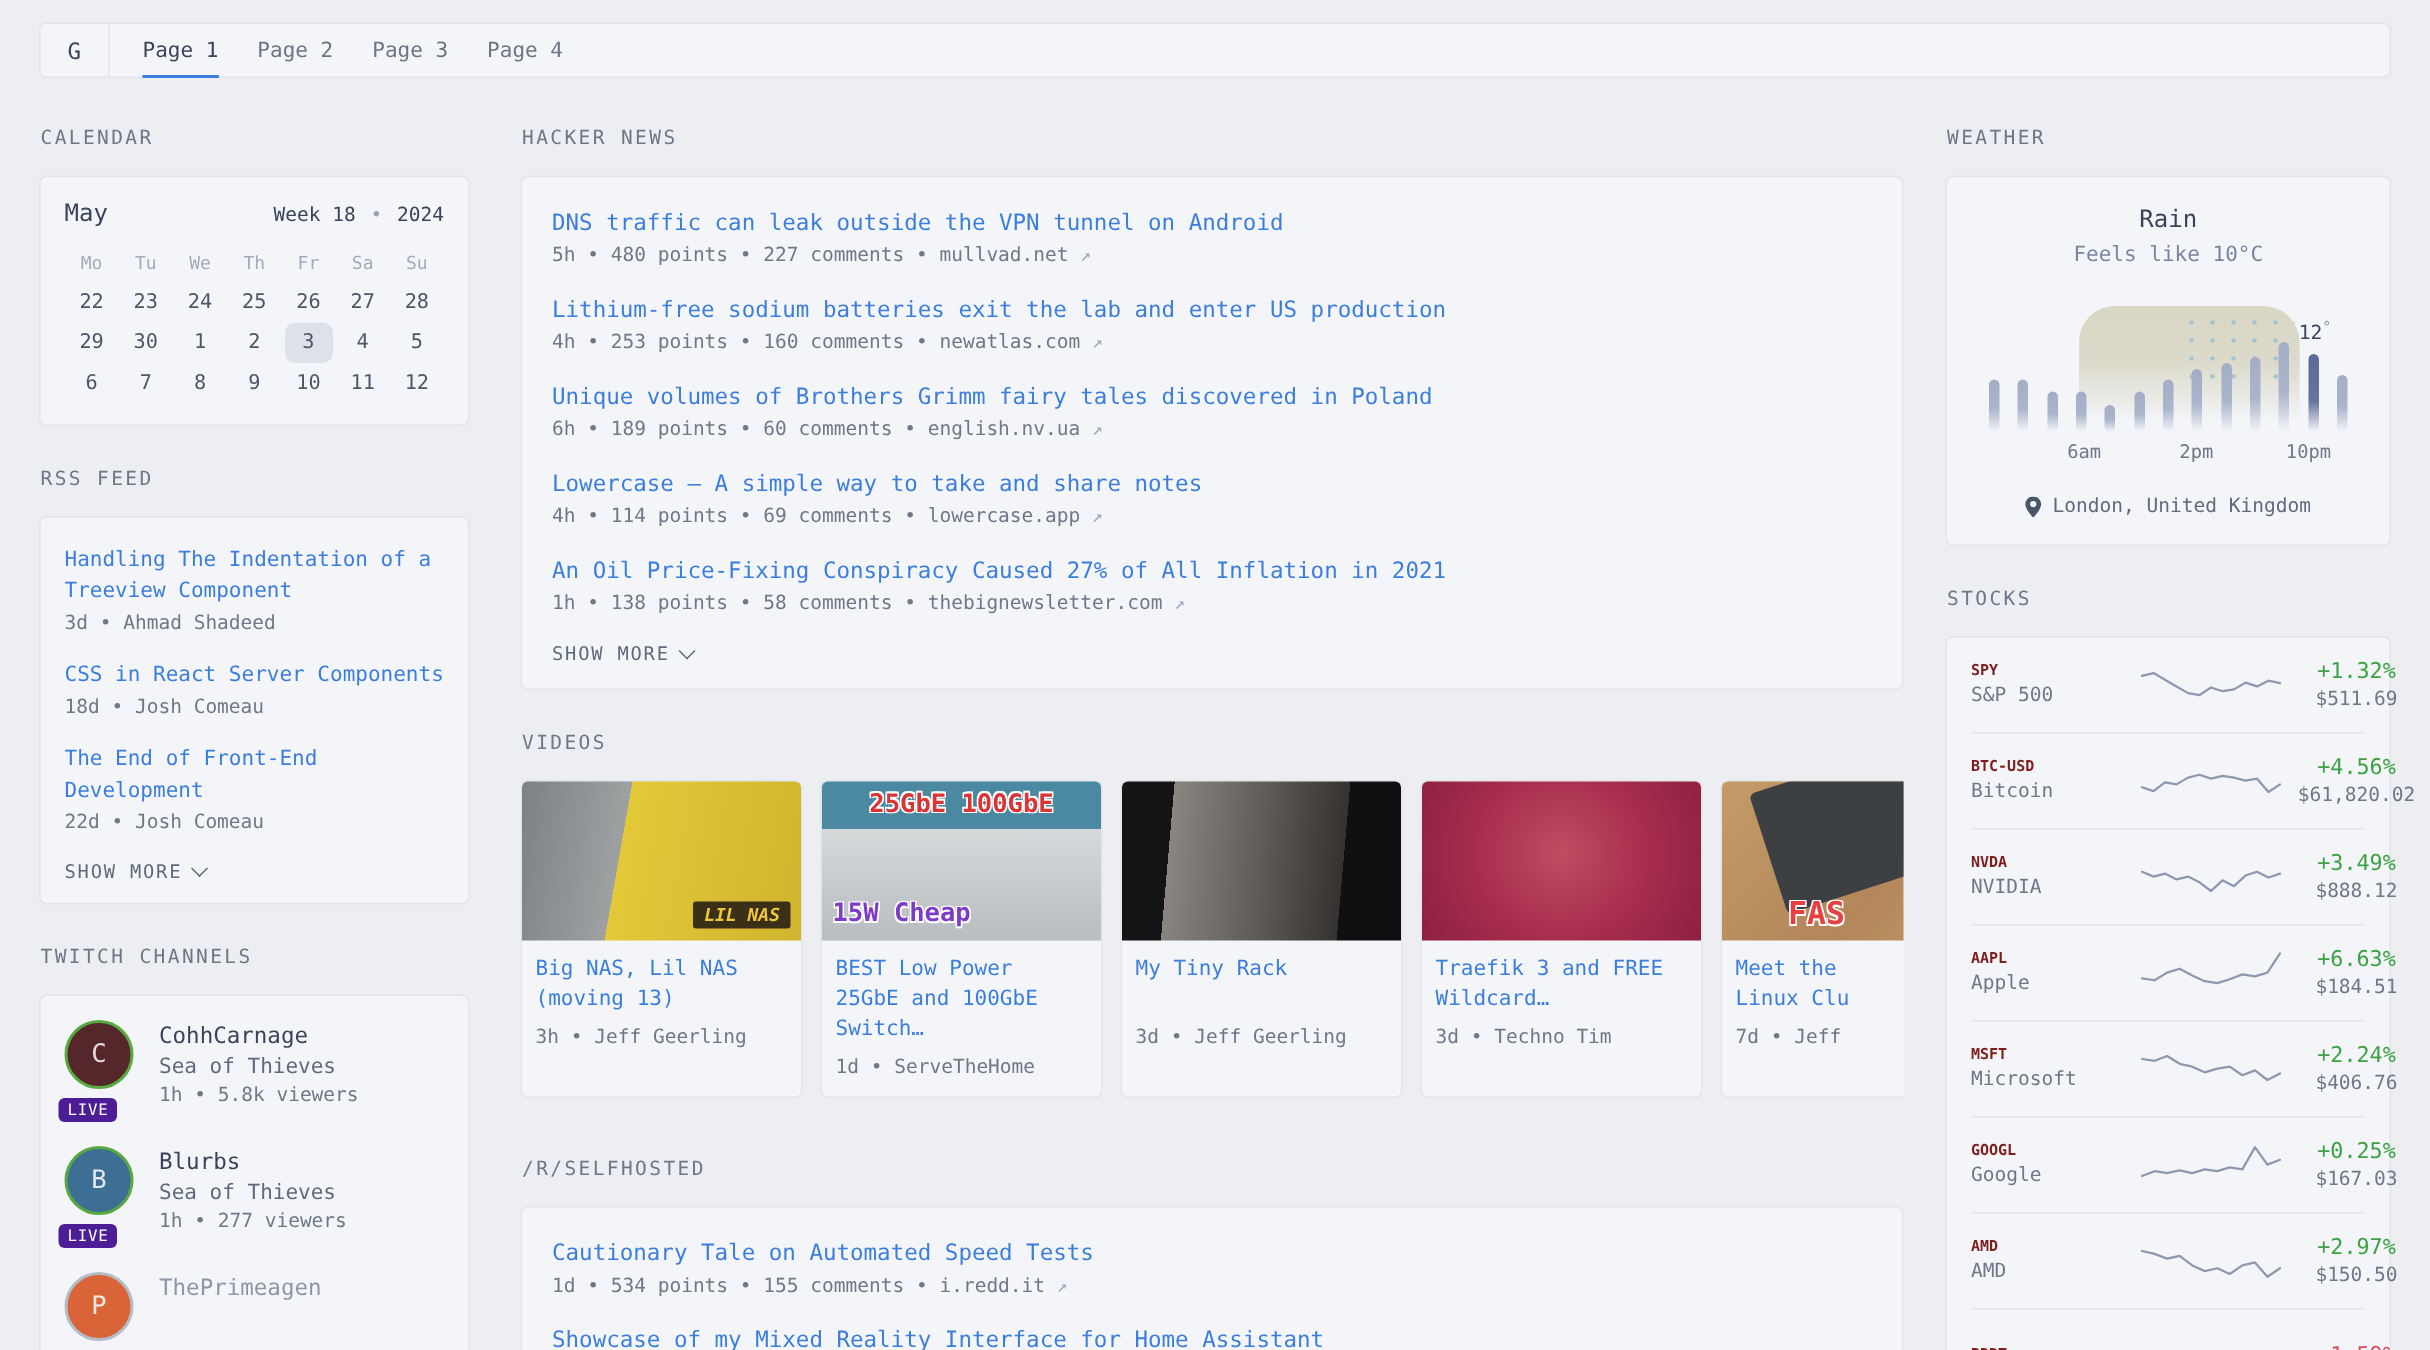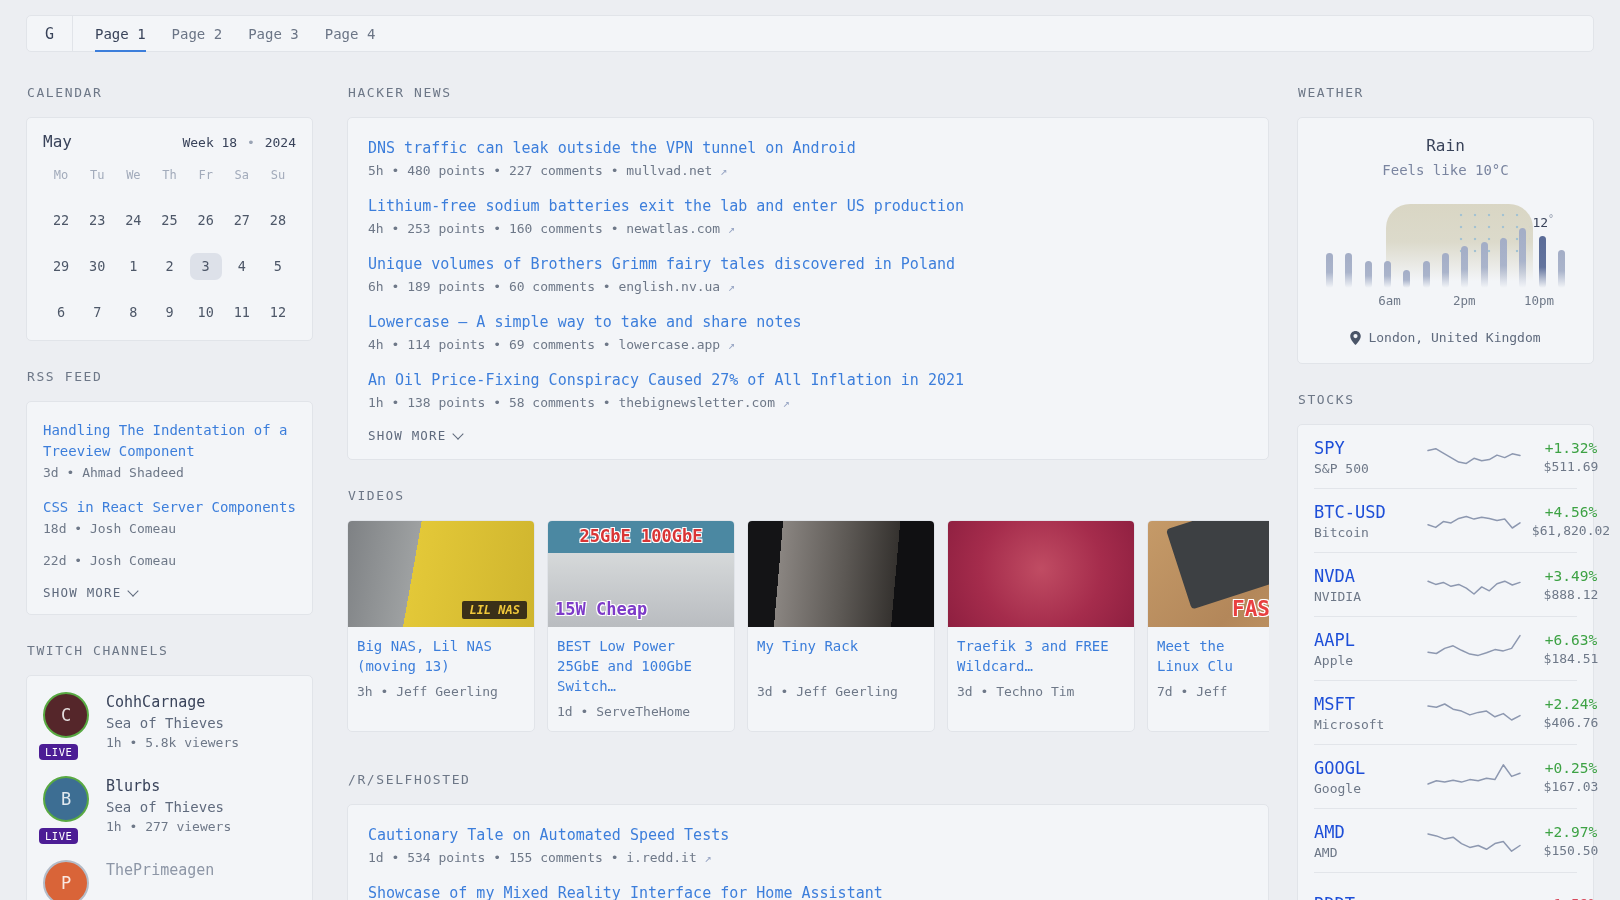--- a/index.html
+++ b/index.html
@@ -40,21 +40,21 @@
     letter-spacing:1.2px; color:#5f6a7d; cursor:pointer; }
   .chev { width:8px; height:8px; border-right:1.5px solid #5f6a7d;
     border-bottom:1.5px solid #5f6a7d; transform:rotate(45deg); margin-top:-4px; }
 
   
   .cal-card { padding:14px 16px 14px; }
   .cal-head { display:flex; justify-content:space-between; align-items:baseline; margin-bottom:13px; }
   .cal-month { font-size:16px; color:#39435a; }
   .cal-week { font-size:13px; color:#39435a; }
   .cal-week .dot { color:#9aa4b5; padding:0 2px; }
-  .cal-grid { display:grid; grid-template-columns:repeat(7,1fr); row-gap:19px; text-align:center; }
+  .cal-grid { display:grid; grid-template-columns:repeat(7,1fr); row-gap:0; text-align:center; }
   .cal-dow { font-size:12px; color:#a2abbb; padding:4px 0 6px; }
   .cal-day { font-size:13.5px; color:#4d5768; height:27px; line-height:27px;
     border-radius:7px; margin:0 2px; }
   .cal-day.today { background:#dde1e9; }
 
   
   .rss-card { padding:18px 16px 14px; }
   .rss-item { margin-bottom:17px; }
   .rss-title { font-size:14px; line-height:21px; display:block; }
   .rss-item .meta { margin-top:3px; }
@@ -96,21 +96,21 @@
   .v2 .t25 { top:5px; left:0; width:100%; text-align:center; color:#d93535; font-size:17px;
     text-shadow:-1px -1px 0 #fff,1px -1px 0 #fff,-1px 1px 0 #fff,1px 1px 0 #fff; }
   .v2 .t15 { bottom:8px; left:7px; color:#7d3bc8; font-size:17px;
     text-shadow:-1px -1px 0 #fff,1px -1px 0 #fff,-1px 1px 0 #fff,1px 1px 0 #fff; }
   .v3 { background:linear-gradient(95deg,#141416 0%,#141416 18%,#8a8581 18%,#5c5854 52%,#35322f 78%,#101012 78%); }
   .v4 { background:radial-gradient(circle at 50% 45%,#c04c63 0%,#a52c4c 55%,#8e1f40 100%); }
   .v5 { background:linear-gradient(135deg,#c59a68 0%,#b3875a 60%,#c59a68 100%); }
   .v5::before { content:""; position:absolute; left:28px; top:-12px; width:120px; height:84px;
     background:#3d4043; transform:rotate(-18deg); border-radius:4px; }
   .v5 .fas { bottom:6px; left:44px; color:#e84040; font-size:21px;
-    text-shadow:-1px -1px 0 #fff,1px -1px 0 #fff,-1px 1px 0 #fff,1px 1px 0 #fff;margin-left:40px; }
+    text-shadow:-1px -1px 0 #fff,1px -1px 0 #fff,-1px 1px 0 #fff,1px 1px 0 #fff; }
 
   
   .wx-card { padding:18px 20px 18px; text-align:center; }
   .wx-cond { font-size:16px; color:#39435a; }
   .wx-feels { font-size:14px; color:#7a85a0; margin-top:7px; }
   .wx-chart { position:relative; height:84px; margin:26px 6px 0; }
   .wx-band { position:absolute; left:25.5%; width:60.5%; top:0; bottom:0;
     border-radius:24px 24px 0 0;
     background:linear-gradient(180deg,#d9d6c4 0%,#dcdacb 45%,rgba(236,238,242,0) 92%); }
   .wx-dots { position:absolute; right:2%; top:6%; width:52%; height:58%;
@@ -127,21 +127,21 @@
   .wx-hour { position:absolute; transform:translateX(-50%); font-size:12.5px; color:#6e7888; }
   .wx-loc { margin-top:20px; font-size:13px; color:#5f6a7d; display:flex;
     align-items:center; justify-content:center; gap:7px; }
 
   
   .stocks-card { padding:0 16px; }
   .stock-row { display:flex; align-items:center; height:64px;
     border-bottom:1px solid #e2e5ea; cursor:pointer; }
   .stock-row:last-child { border-bottom:none; }
   .stock-names { width:112px; flex:none; }
-  .stock-sym { font-size:17px; color:#1d4ed8; }
+  .stock-sym { font-size:10px; color:#7f1d1d;font-weight:bold; }
   .stock-name { font-size:13px; color:#6e7888; margin-top:3px; }
   .stock-spark { flex:1; display:flex; justify-content:center; align-items:center; }
   .stock-vals { width:98px; flex:none; text-align:center; }
   .stock-change { font-size:14.5px; color:#3da244; }
   .stock-row.down .stock-change { color:#d84a5d; }
   .stock-price { font-size:13px; color:#6e7888; margin-top:3px; }
 </style>
 </head>
 <body>
 
@@ -208,20 +208,21 @@
         <div class="card rss-card">
           <div class="rss-item">
             <a class="link rss-title">Handling The Indentation of a Treeview Component</a>
             <div class="meta">3d • Ahmad Shadeed</div>
           </div>
           <div class="rss-item">
             <a class="link rss-title">CSS in React Server Components</a>
             <div class="meta">18d • Josh Comeau</div>
           </div>
           <div class="rss-item">
+            <a class="link rss-title">The End of Front-End Development</a>
             <div class="meta">22d • Josh Comeau</div>
           </div>
           <div class="show-more">
             <span>SHOW MORE</span>
             <span class="chev"></span>
           </div>
         </div>
       </div>
 
       <div class="widget">

